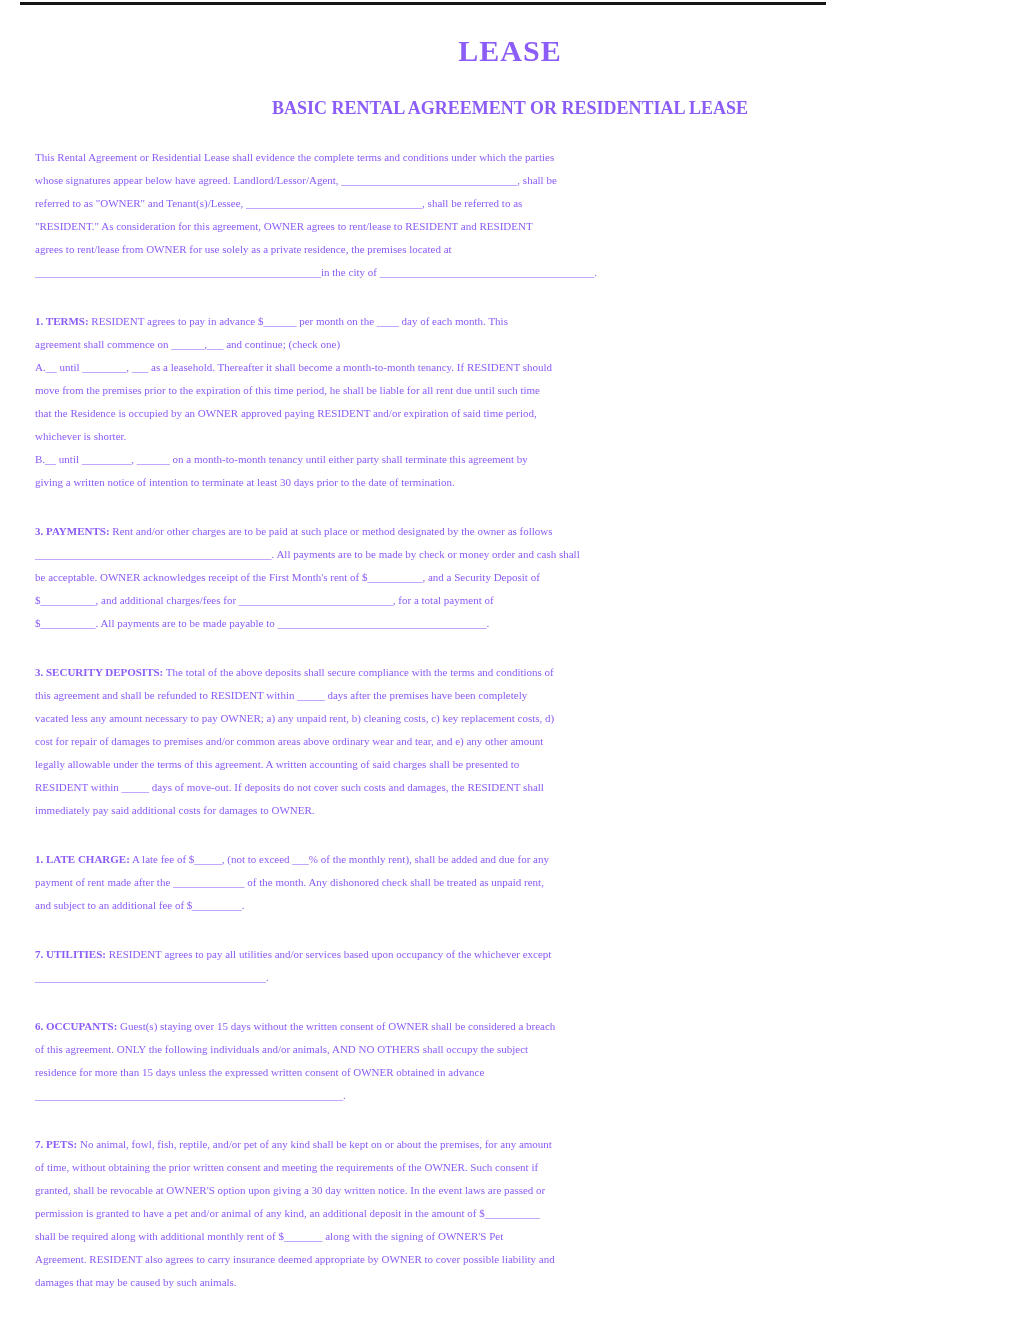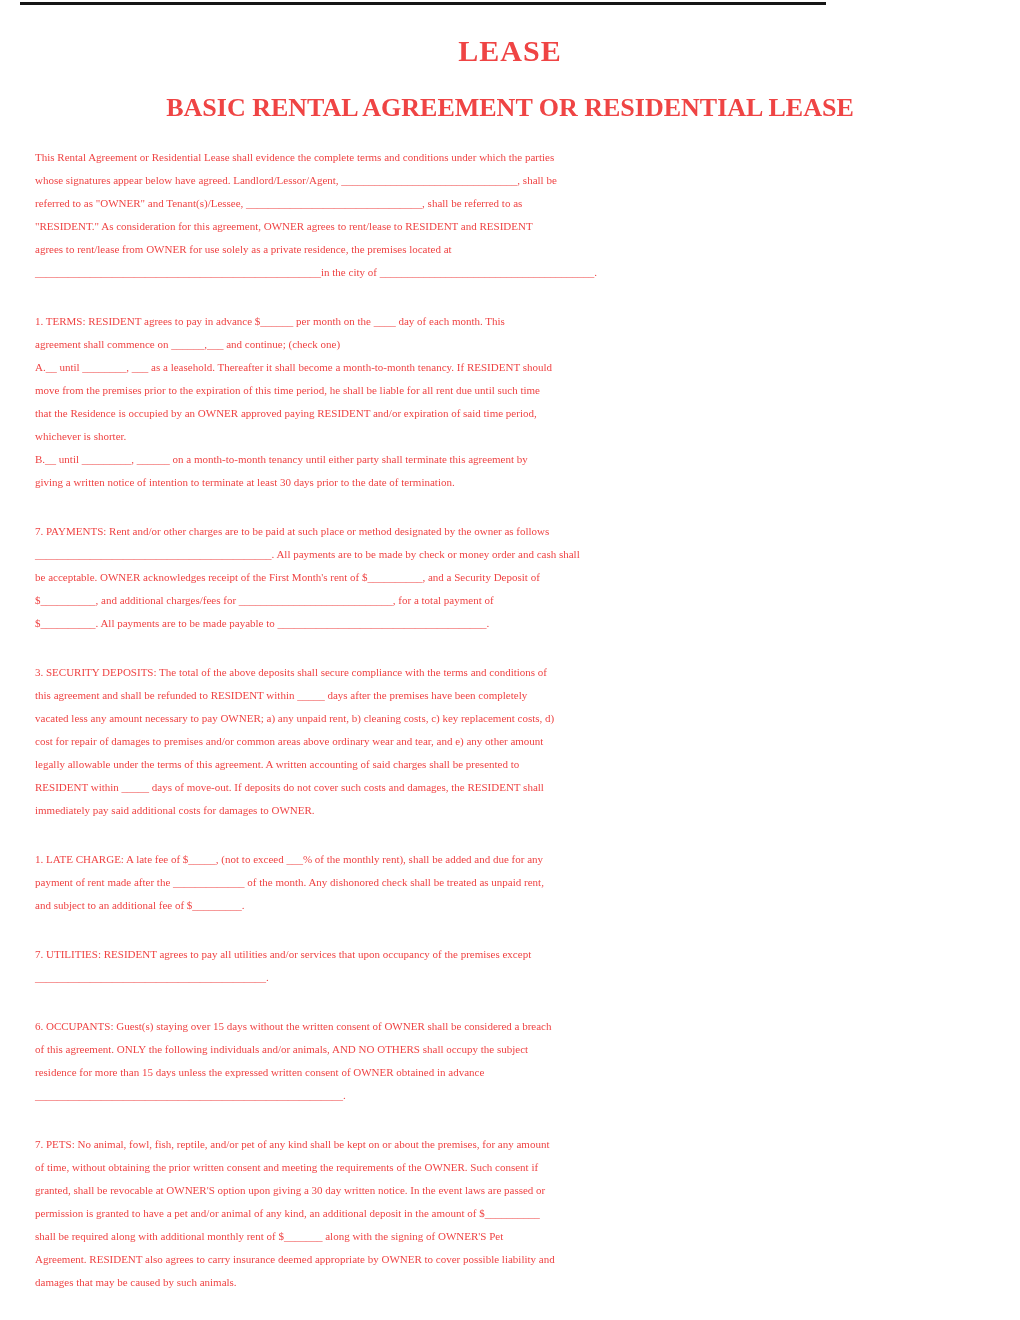--- a/index.html
+++ b/index.html
@@ -8,21 +8,21 @@
     background: #ffffff;
   }
   .page {
     position: relative;
     width: 1020px;
     height: 1320px;
     background: #ffffff;
     box-sizing: border-box;
     padding: 34px 35px 0 35px;
     font-family: "Liberation Serif", "DejaVu Serif", serif;
-    color: #ef4444;
+    color: #8b5cf6;
     overflow: hidden;
   }
   .scan-line {
     position: absolute;
     left: 20px;
     top: 2px;
     width: 806px;
     height: 3px;
     background: #161616;
   }
@@ -30,33 +30,33 @@
     margin: 0;
     text-align: center;
     font-size: 30px;
     line-height: 34px;
     font-weight: 700;
     letter-spacing: 1px;
   }
   .subtitle {
     margin: 28px 0 0 0;
     text-align: center;
-    font-size: 26px;
+    font-size: 18px;
     line-height: 24px;
     font-weight: 700;
   }
   .para {
     margin: 26px 0 0 0;
     font-size: 11px;
     line-height: 23px;
     white-space: pre-wrap;
     word-break: normal;
   }
   .para .sh {
-    font-weight: 400;
+    font-weight: 700;
   }
 </style>
 </head>
 <body>
 
 <div class="page">
   <div class="scan-line"></div>
 
   <h1 class="title">LEASE</h1>
 
@@ -71,39 +71,39 @@
 
   <p class="para"><strong class="sh">1. TERMS:</strong><span> RESIDENT agrees to pay in advance $______ per month on the ____ day of each month. This
 agreement shall commence on ______,___ and continue; (check one)
 A.__ until ________, ___ as a leasehold. Thereafter it shall become a month-to-month tenancy. If RESIDENT should
 move from the premises prior to the expiration of this time period, he shall be liable for all rent due until such time
 that the Residence is occupied by an OWNER approved paying RESIDENT and/or expiration of said time period,
 whichever is shorter.
 B.__ until _________, ______ on a month-to-month tenancy until either party shall terminate this agreement by
 giving a written notice of intention to terminate at least 30 days prior to the date of termination.</span></p>
 
-  <p class="para"><strong class="sh">7. PAYMENTS:</strong><span> Rent and/or other charges are to be paid at such place or method designated by the owner as follows
+  <p class="para"><strong class="sh">3. PAYMENTS:</strong><span> Rent and/or other charges are to be paid at such place or method designated by the owner as follows
 ___________________________________________. All payments are to be made by check or money order and cash shall
 be acceptable. OWNER acknowledges receipt of the First Month's rent of $__________, and a Security Deposit of
 $__________, and additional charges/fees for ____________________________, for a total payment of
 $__________. All payments are to be made payable to ______________________________________.</span></p>
 
   <p class="para"><strong class="sh">3. SECURITY DEPOSITS:</strong><span> The total of the above deposits shall secure compliance with the terms and conditions of
 this agreement and shall be refunded to RESIDENT within _____ days after the premises have been completely
 vacated less any amount necessary to pay OWNER; a) any unpaid rent, b) cleaning costs, c) key replacement costs, d)
 cost for repair of damages to premises and/or common areas above ordinary wear and tear, and e) any other amount
 legally allowable under the terms of this agreement. A written accounting of said charges shall be presented to
 RESIDENT within _____ days of move-out. If deposits do not cover such costs and damages, the RESIDENT shall
 immediately pay said additional costs for damages to OWNER.</span></p>
 
   <p class="para"><strong class="sh">1. LATE CHARGE:</strong><span> A late fee of $_____, (not to exceed ___% of the monthly rent), shall be added and due for any
 payment of rent made after the _____________ of the month. Any dishonored check shall be treated as unpaid rent,
 and subject to an additional fee of $_________.</span></p>
 
-  <p class="para"><strong class="sh">7. UTILITIES:</strong><span> RESIDENT agrees to pay all utilities and/or services that upon occupancy of the premises except
+  <p class="para"><strong class="sh">7. UTILITIES:</strong><span> RESIDENT agrees to pay all utilities and/or services based upon occupancy of the whichever except
 __________________________________________.</span></p>
 
   <p class="para"><strong class="sh">6. OCCUPANTS:</strong><span> Guest(s) staying over 15 days without the written consent of OWNER shall be considered a breach
 of this agreement. ONLY the following individuals and/or animals, AND NO OTHERS shall occupy the subject
 residence for more than 15 days unless the expressed written consent of OWNER obtained in advance
 ________________________________________________________.</span></p>
 
   <p class="para"><strong class="sh">7. PETS:</strong><span> No animal, fowl, fish, reptile, and/or pet of any kind shall be kept on or about the premises, for any amount
 of time, without obtaining the prior written consent and meeting the requirements of the OWNER. Such consent if
 granted, shall be revocable at OWNER'S option upon giving a 30 day written notice. In the event laws are passed or

